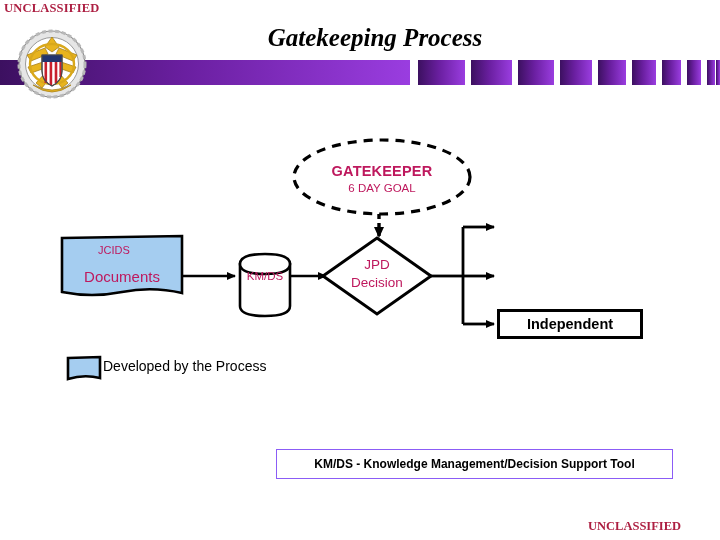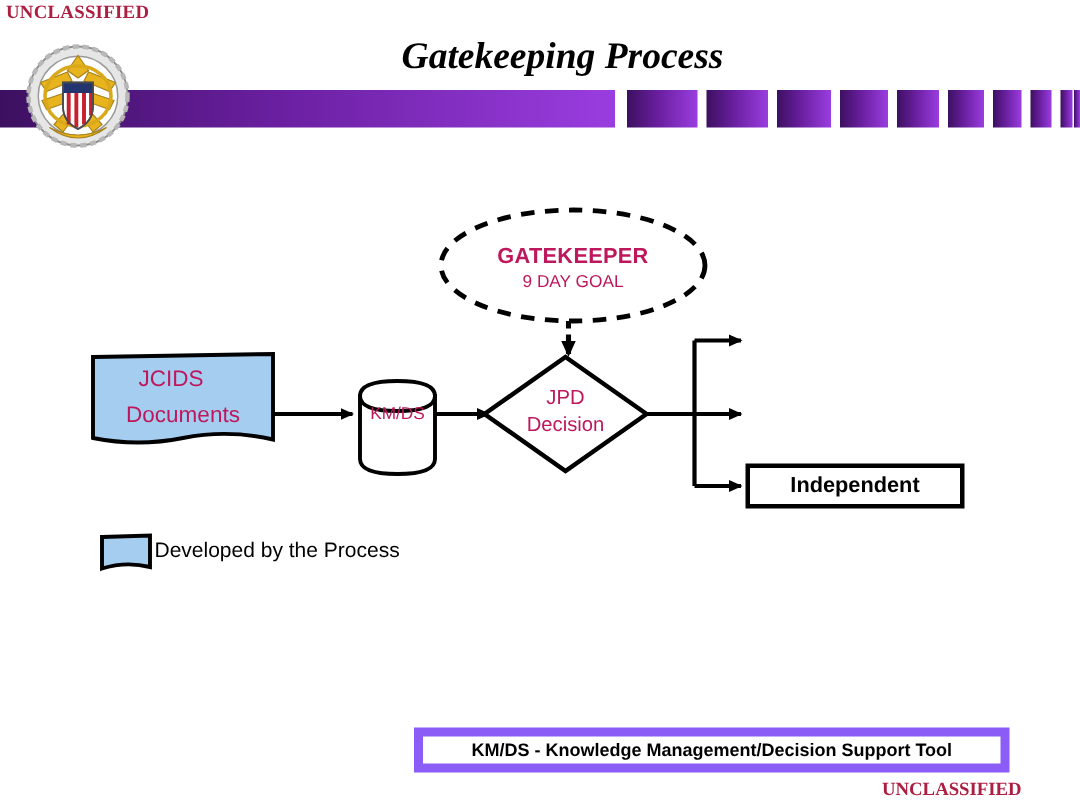--- a/index.html
+++ b/index.html
@@ -103,21 +103,21 @@
   .gk-title {
     left: 312px; top: 163px; width: 140px;
     font-size: 14.5px; font-weight: bold; letter-spacing: .2px;
   }
   .gk-sub {
     left: 312px; top: 182px; width: 140px;
     font-size: 11.5px; font-weight: normal;
   }
 
   
-  .jcids-l1 { left: 62px; top: 244px; width: 104px; font-size: 15px; }
+  .jcids-l1 { left: 62px; top: 244px; width: 104px; font-size: 11px; }
   .jcids-l2 { left: 62px; top: 268px; width: 120px; font-size: 15px; }
 
   
   .kmds-lbl { left: 232px; top: 270px; width: 66px; font-size: 11.5px; }
 
   
   .jpd-l1 { left: 332px; top: 257px; width: 90px; font-size: 13.5px; }
   .jpd-l2 { left: 332px; top: 275px; width: 90px; font-size: 13.5px; }
 
   
@@ -146,27 +146,26 @@
     font-size: 14px;
     color: #000;
     white-space: nowrap;
   }
 
   
   .footnote-box {
     position: absolute;
     left: 276px; top: 449px;
     width: 397px; height: 30px;
-    border: 6px solid #8b5cf6;
+    border: 1px solid #8b5cf6;
     background: #ffffff;
     box-sizing: border-box;
     display: flex; align-items: center; justify-content: center;
     font-size: 12px; font-weight: bold; color: #000;
     white-space: nowrap;
-    margin-top: 36px;
   }
 </style>
 </head>
 <body>
 
 <div class="classif-top">UNCLASSIFIED</div>
 
 <div class="slide-title">Gatekeeping Process</div>
 
 <div class="banner" id="banner">
@@ -247,21 +246,21 @@
     <line x1="431" y1="276" x2="463" y2="276" stroke="#000" stroke-width="2.8"></line>
     <line x1="463" y1="227" x2="463" y2="324" stroke="#000" stroke-width="2.8"></line>
     <line x1="463" y1="227" x2="494" y2="227" stroke="#000" stroke-width="2.8" marker-end="url(#arrowSolid)"></line>
     <line x1="463" y1="276" x2="494" y2="276" stroke="#000" stroke-width="2.8" marker-end="url(#arrowSolid)"></line>
     <line x1="463" y1="324" x2="494" y2="324" stroke="#000" stroke-width="2.8" marker-end="url(#arrowSolid)"></line>
 
     <path d="M68 358 L100 357 L100 378 Q84 374 68 379 Z" fill="#A5CDF0" stroke="#000" stroke-width="2.6"></path>
   </svg>
 
   <div class="flow-label gk-title">GATEKEEPER</div>
-  <div class="flow-label gk-sub">9 DAY GOAL</div>
+  <div class="flow-label gk-sub">6 DAY GOAL</div>
 
   <div class="flow-label jcids-l1">JCIDS</div>
   <div class="flow-label jcids-l2">Documents</div>
 
   <div class="flow-label kmds-lbl">KM/DS</div>
 
   <div class="flow-label jpd-l1">JPD</div>
   <div class="flow-label jpd-l2">Decision</div>
 
   <div class="result-box" id="box-independent">Independent</div>

